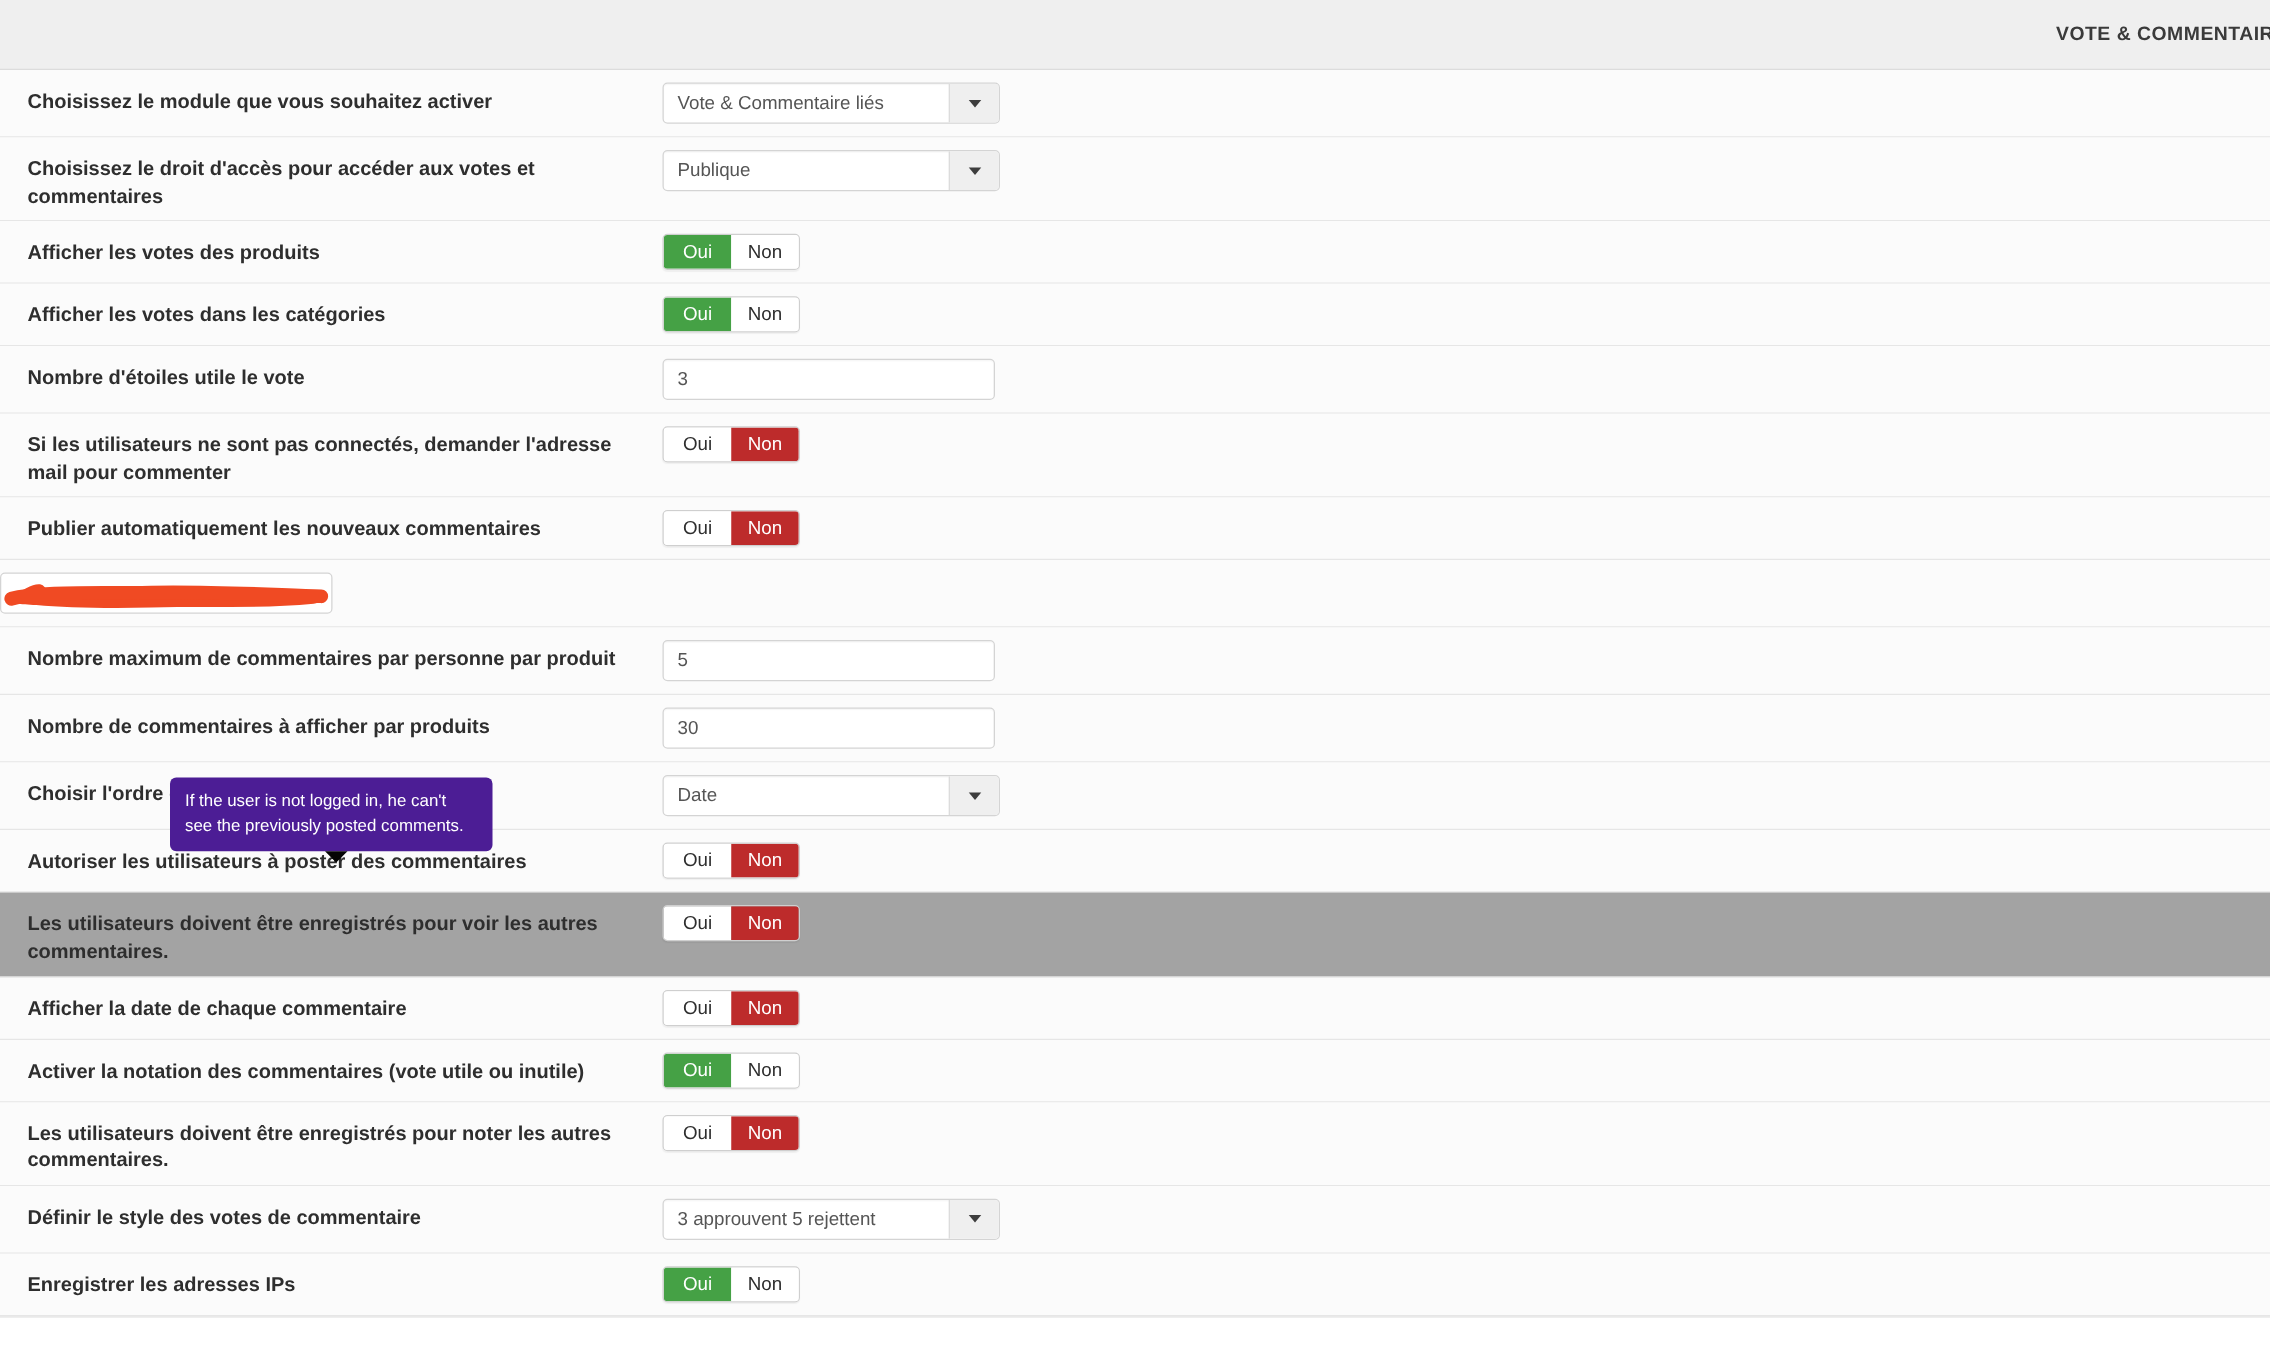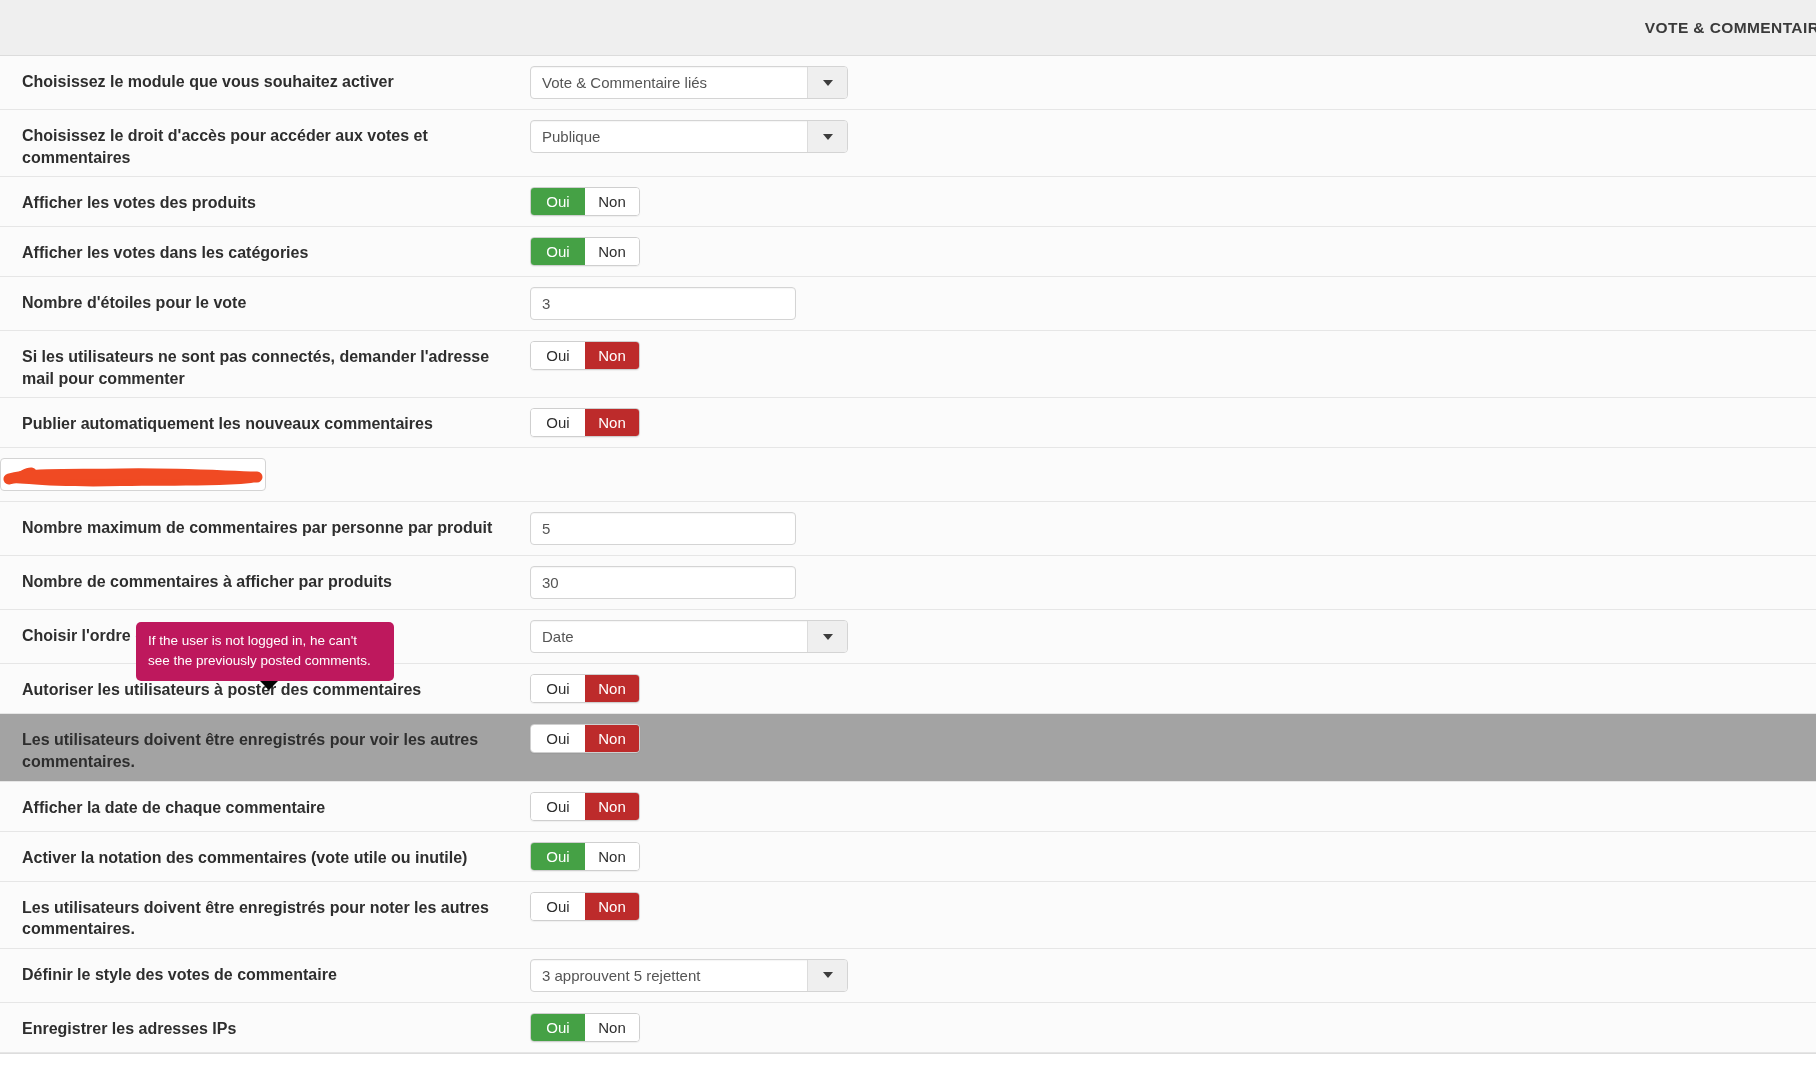--- a/index.html
+++ b/index.html
@@ -70,21 +70,21 @@
     font-size: 15px;
     color: #555555;
     padding: 0 11px;
     line-height: 31px;
     font-family: "Liberation Sans", sans-serif;
     box-shadow: inset 0 1px 1px rgba(0,0,0,0.04);
   }
   
   .select-combo {
     display: inline-flex;
-    width: 318px;
+    width: 270px;
     height: 33px;
     border: 1px solid #d4d4d4;
     border-radius: 4px;
     background: #ffffff;
     overflow: hidden;
     box-shadow: inset 0 1px 1px rgba(0,0,0,0.04);
   }
   .select-value {
     flex: 1;
     font-size: 15px;
@@ -138,21 +138,21 @@
     background: #ffffff;
     overflow: hidden;
   }
   .redacted-wrap svg { position: absolute; left: 0; top: 0; }
   
   .tooltip {
     position: absolute;
     left: 136px;
     top: -42px;
     width: 258px;
-    background: #be185d;
+    background: #4c1d95;
     color: #ffffff;
     border-radius: 5px;
     padding: 9px 12px 11px 12px;
     font-size: 13.5px;
     font-weight: normal;
     line-height: 1.42;
     z-index: 40;
   }
   .tooltip-arrow {
     position: absolute;
@@ -208,21 +208,21 @@
       <div class="row">
         <div class="row-label">Afficher les votes dans les catégories</div>
         <div class="row-control">
           <div class="toggle">
             <div class="toggle-opt on-yes">Oui</div>
             <div class="toggle-opt">Non</div>
           </div>
         </div>
       </div>
       <div class="row">
-        <div class="row-label">Nombre d'étoiles pour le vote</div>
+        <div class="row-label">Nombre d'étoiles utile le vote</div>
         <div class="row-control">
           <input class="text-input" type="text" value="3" style="">
         </div>
       </div>
       <div class="row">
         <div class="row-label">Si les utilisateurs ne sont pas connectés, demander l'adresse mail pour commenter</div>
         <div class="row-control">
           <div class="toggle">
             <div class="toggle-opt">Oui</div>
             <div class="toggle-opt on-no">Non</div>

